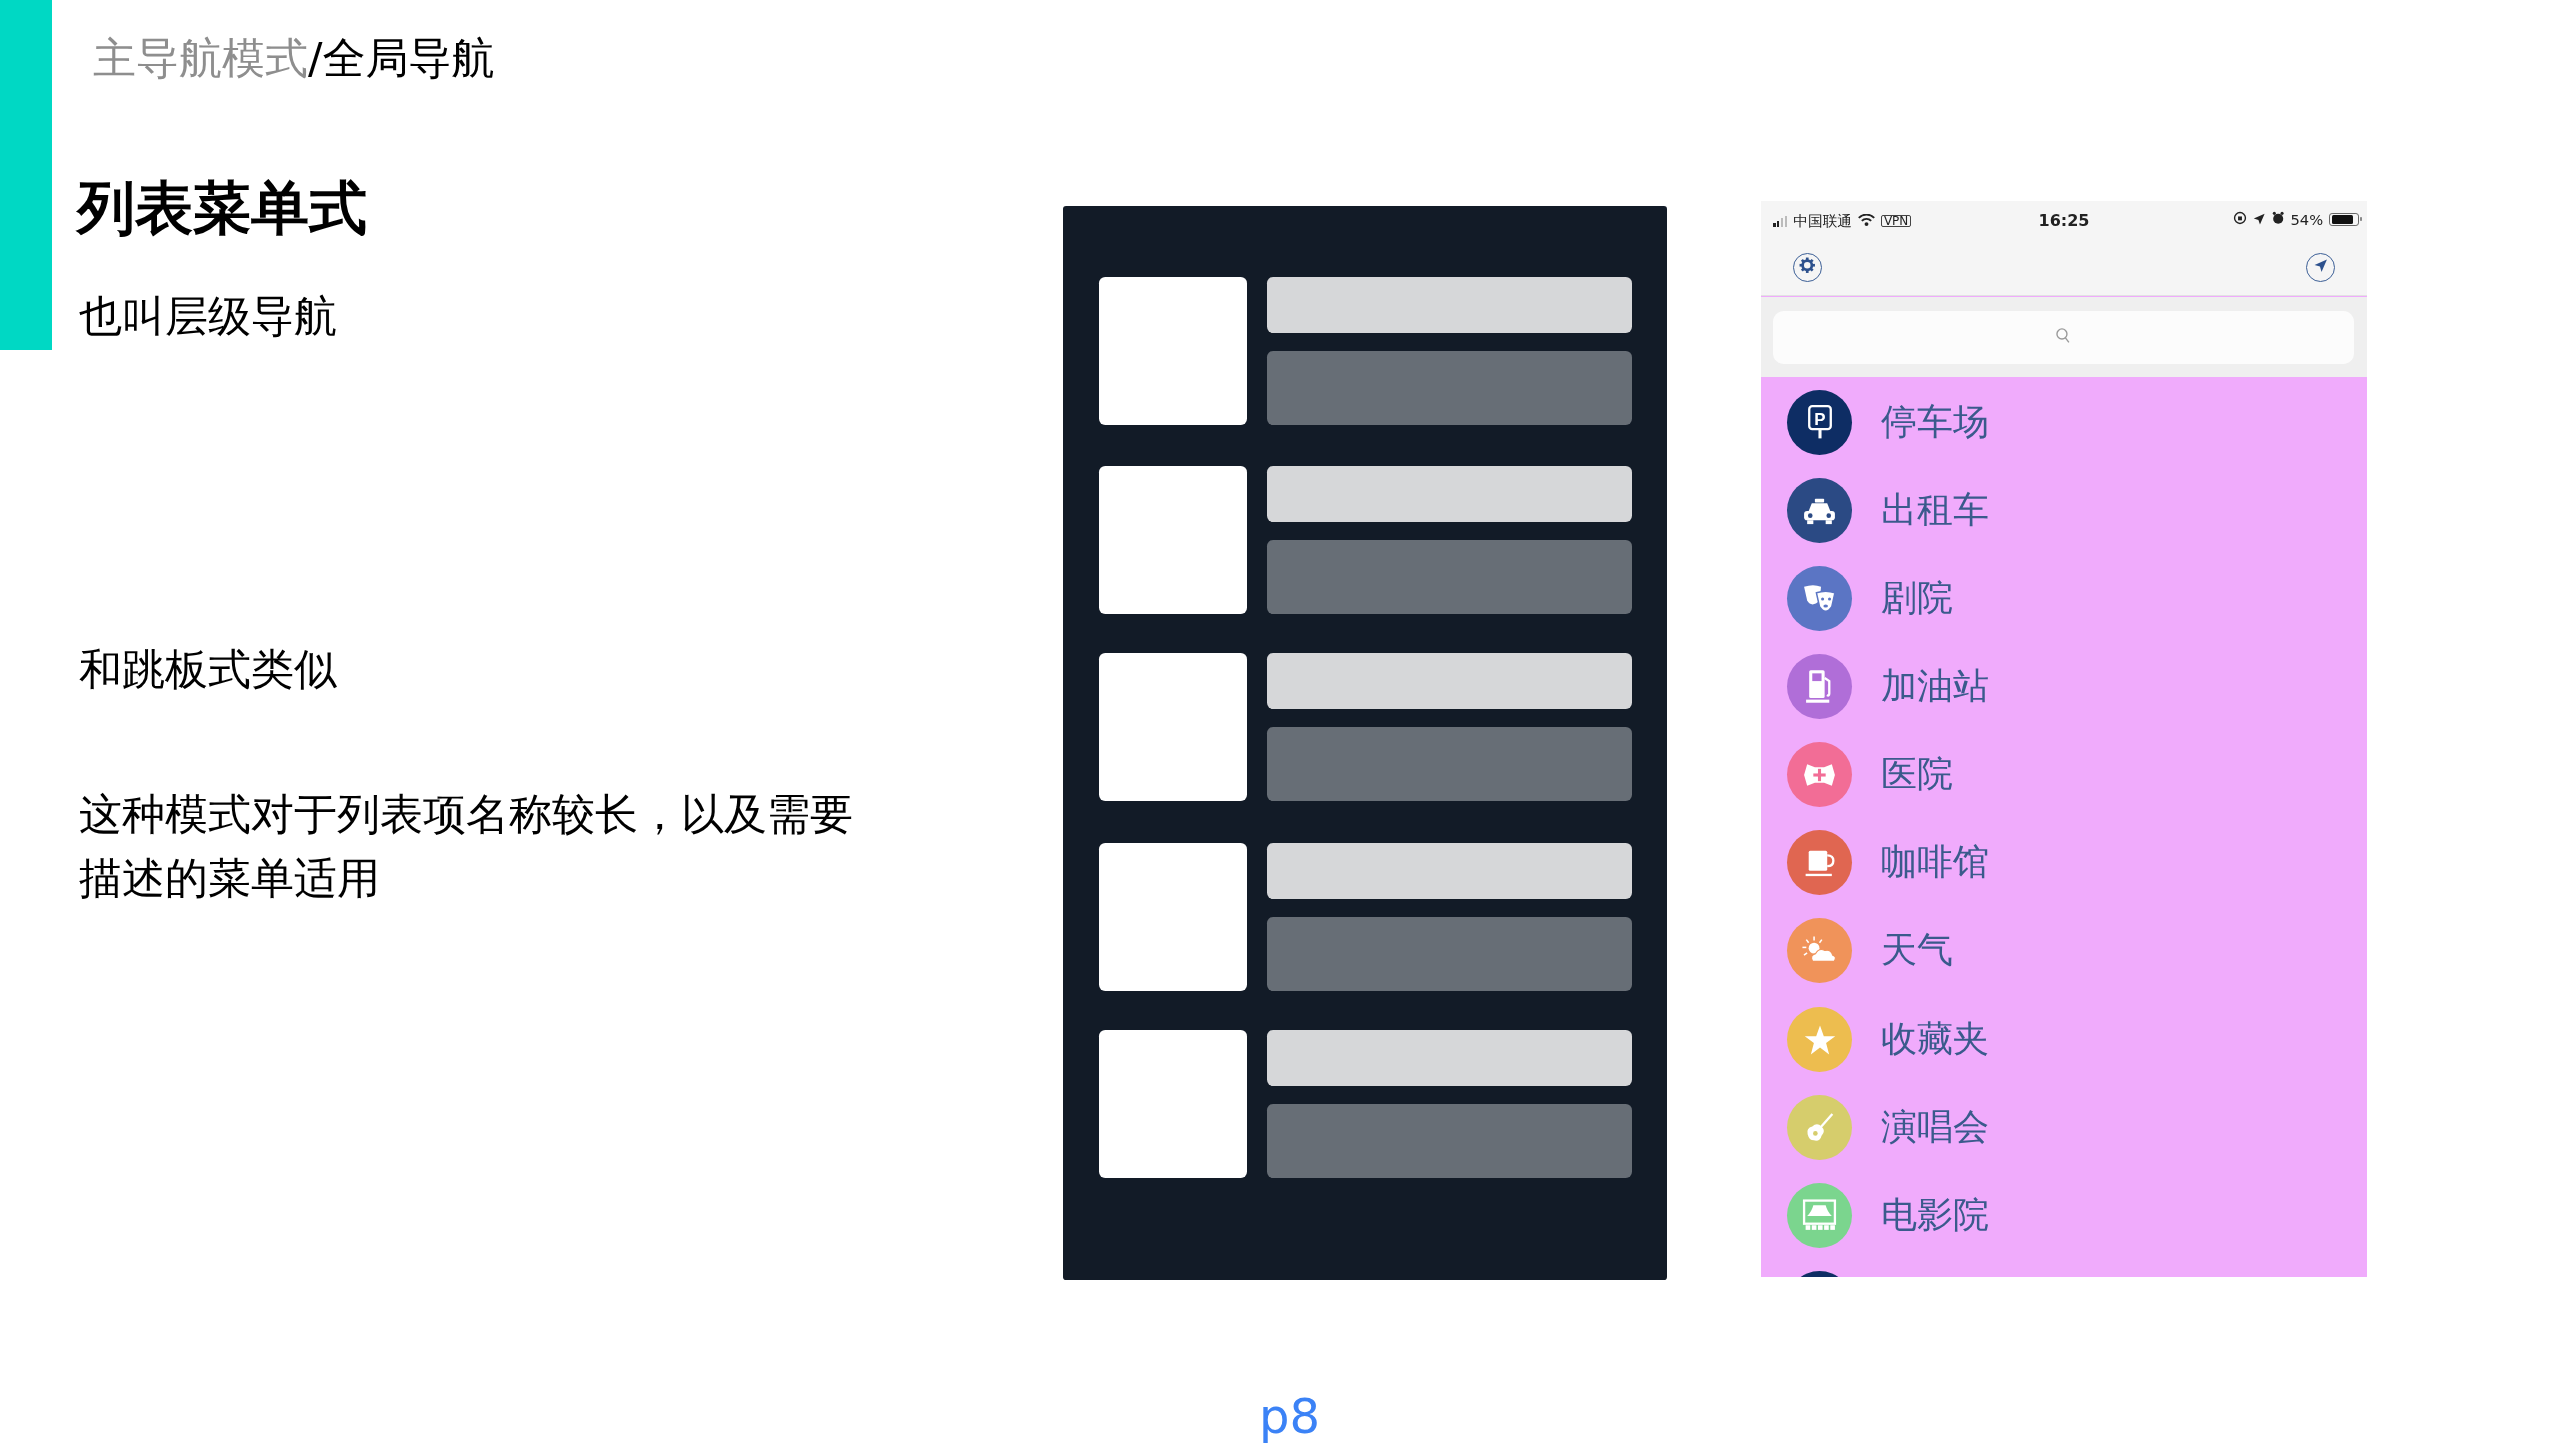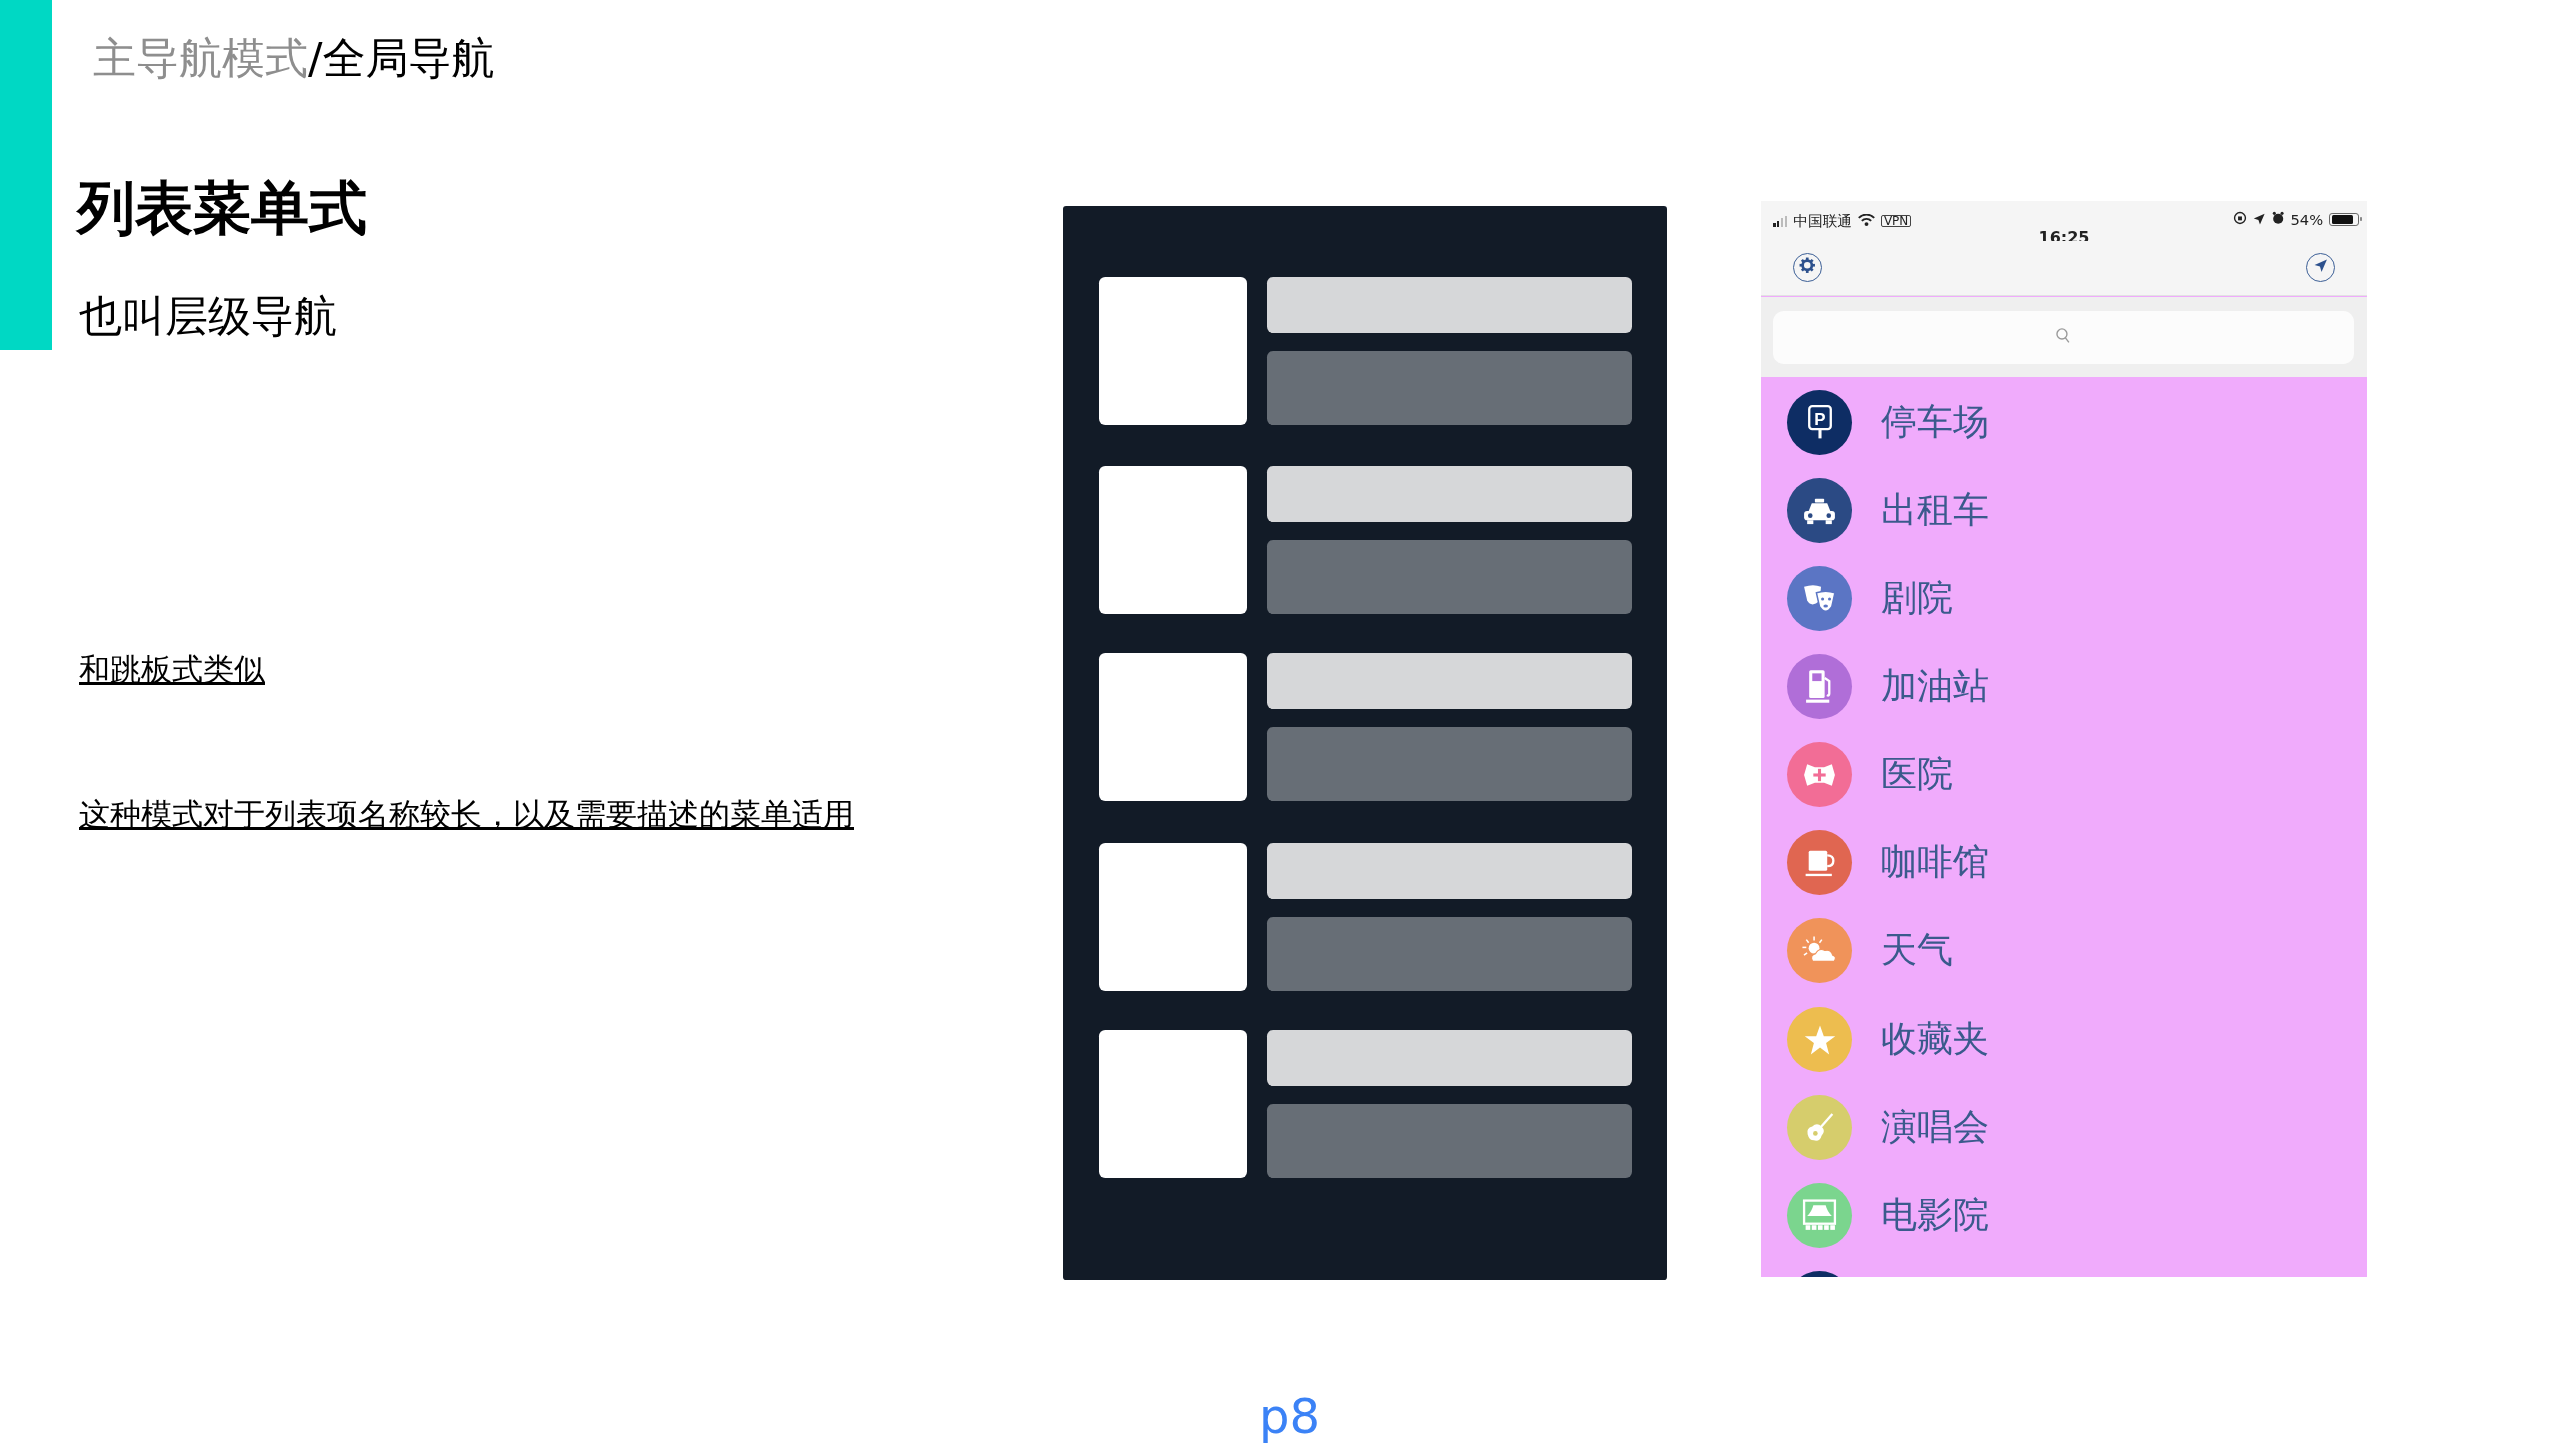--- a/index.html
+++ b/index.html
@@ -7,41 +7,41 @@
     width: 2576px; height: 1449px; position: relative; overflow: hidden;
     background: #ffffff;
     font-family: "DejaVu Sans", "Liberation Sans", sans-serif;
   }
   .accent-bar { position: absolute; left: 0; top: 0; width: 52px; height: 350px; background: #00d8c4; }
   .breadcrumb { position: absolute; left: 93px; top: 29px; font-size: 43px; line-height: 59px; white-space: nowrap; text-align: right; }
   .breadcrumb .muted { color: #8e8e8e; }
   .breadcrumb .current { color: #000; }
   .page-title { position: absolute; left: 77px; top: 158px; font-size: 58px; font-weight: bold; line-height: 100px; color: #000; white-space: nowrap; }
   .subtitle { position: absolute; left: 79px; top: 287px; font-size: 43px; line-height: 59px; color: #000; white-space: nowrap; }
-  .body-text { position: absolute; left: 79px; font-size: 31px; line-height: 64px; color: #000; text-decoration: underline; }
+  .body-text { position: absolute; left: 79px; font-size: 43px; line-height: 64px; color: #000; }
   .note1 { top: 637px; white-space: nowrap; }
   .note2 { top: 782px; width: 811px; }
   .page-number { position: absolute; left: 1259px; top: 1385px; font-size: 48px; line-height: 62px; color: #3b82f6; }
 
   
   .wireframe { position: absolute; left: 1063px; top: 206px; width: 604px; height: 1074px; background: #121b27; border-radius: 3.1px; }
   .wf-row { position: absolute; left: 36px; width: 533px; height: 148px; }
   .wf-thumb { position: absolute; left: 0; top: 0; width: 148px; height: 148px; background: #ffffff; border-radius: 6.2px; }
   .wf-title { position: absolute; left: 168px; top: 0; width: 365px; height: 56px; background: #d6d7d9; border-radius: 6.2px; }
   .wf-desc { position: absolute; left: 168px; top: 74px; width: 365px; height: 74px; background: #676e76; border-radius: 6.2px; }
 
   
   .phone { position: absolute; left: 1761px; top: 201px; width: 606px; height: 1076px; background: #f0abfc; overflow: hidden; }
   .status-bar { position: absolute; left: 0; top: 0; width: 606px; height: 40px; background: #f5f5f5; font-size: 14.7px; color: #222; }
   .status-left { position: absolute; left: 12.4px; top: 10.8px; display: flex; align-items: center; gap: 6.2px; white-space: nowrap; }
   .signal { display: inline-flex; align-items: flex-end; gap: 1.5px; height: 10.8px; }
   .signal i { display: block; width: 2.3px; background: #222; }
   .signal i.off { background: #bbb; }
   .vpn { border: 1.2px solid #444; border-radius: 2px; font-size: 12px; padding: 0 1.5px; line-height: 10px; }
-  .status-time { position: absolute; left: 0; right: 0; top: 10px; text-align: center; font-weight: bold; font-size: 16px; margin-top: 17px; }
+  .status-time { position: absolute; left: 0; right: 0; top: 10px; text-align: center; font-weight: bold; font-size: 16px; }
   .status-right { position: absolute; right: 7.7px; top: 10px; display: flex; align-items: center; gap: 6.2px; white-space: nowrap; }
   .battery { display: inline-block; width: 28px; height: 11.6px; border: 1.2px solid #666; border-radius: 3.1px; position: relative; }
   .battery::before { content: ""; position: absolute; left: 1.5px; top: 1.5px; width: 21px; height: 8.5px; background: #111; border-radius: 1.5px; }
   .battery::after { content: ""; position: absolute; right: -3.9px; top: 3.1px; width: 2.3px; height: 4.6px; background: #888; border-radius: 0.8px; }
   .nav-bar { position: absolute; left: 0; top: 40px; width: 606px; height: 54px; background: #f5f5f5; border-bottom: 1.5px solid #e2e2e2; }
   .nav-btn { position: absolute; top: 11.6px; width: 29px; height: 29px; border: 1.5px solid #3c5f96; border-radius: 50%; box-sizing: border-box; display: flex; align-items: center; justify-content: center; color: #2d518d; font-size: 17px; }
   .nav-settings { left: 32px; }
   .nav-locate { left: 545px; }
   .app-logo { position: absolute; left: 0; right: 0; top: 4.6px; text-align: center; color: #d9121c; font-family: "Liberation Sans", sans-serif; font-size: 45px; letter-spacing: -0.8px; line-height: 46px; }
   .app-logo .small { font-size: 34px; }

